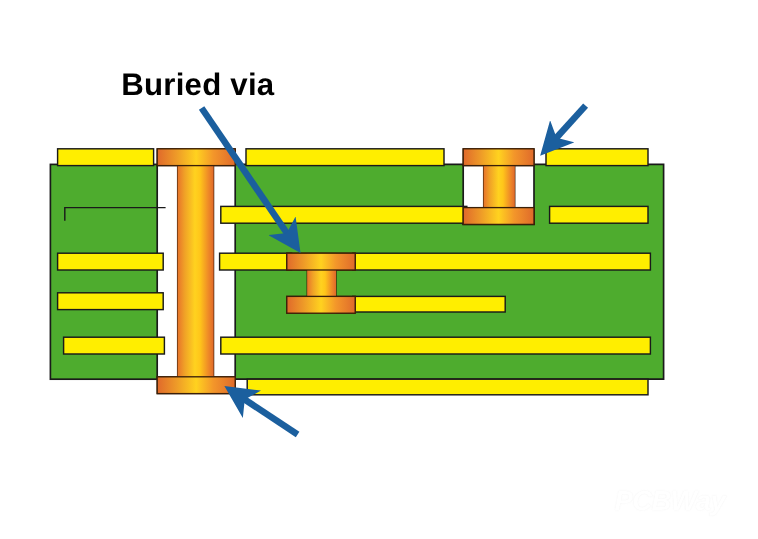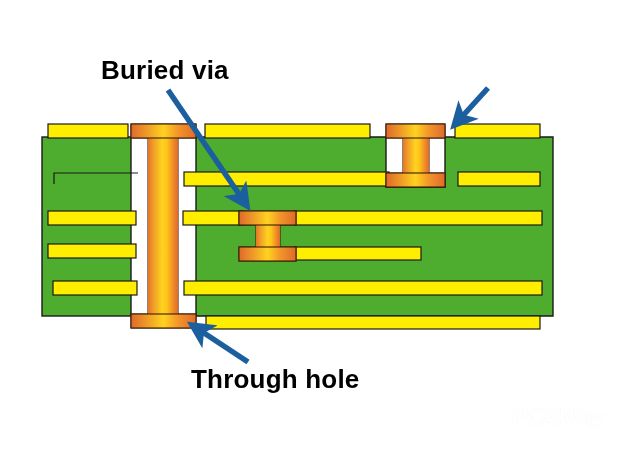--- a/index.html
+++ b/index.html
@@ -139,17 +139,16 @@
     <g>
       <line x1="168" y1="90" x2="243" y2="200" stroke="#1b5f9e" stroke-width="5.5" stroke-linecap="butt" marker-end="url(#arrowHead)"></line>
       <line x1="488" y1="88" x2="459" y2="120" stroke="#1b5f9e" stroke-width="5.5" stroke-linecap="butt" marker-end="url(#arrowHead)"></line>
       <line x1="248" y1="362" x2="198" y2="329" stroke="#1b5f9e" stroke-width="5.5" stroke-linecap="butt" marker-end="url(#arrowHead)"></line>
     </g>
   </svg>
 
   <div class="label" id="label-buried-via">Buried via</div>
 
 
-  <div class="label" id="label-through-hole">Through hole</div>
 
   <div id="watermark">PCBWay</div>
 
 </div>
 
 </body></html>

